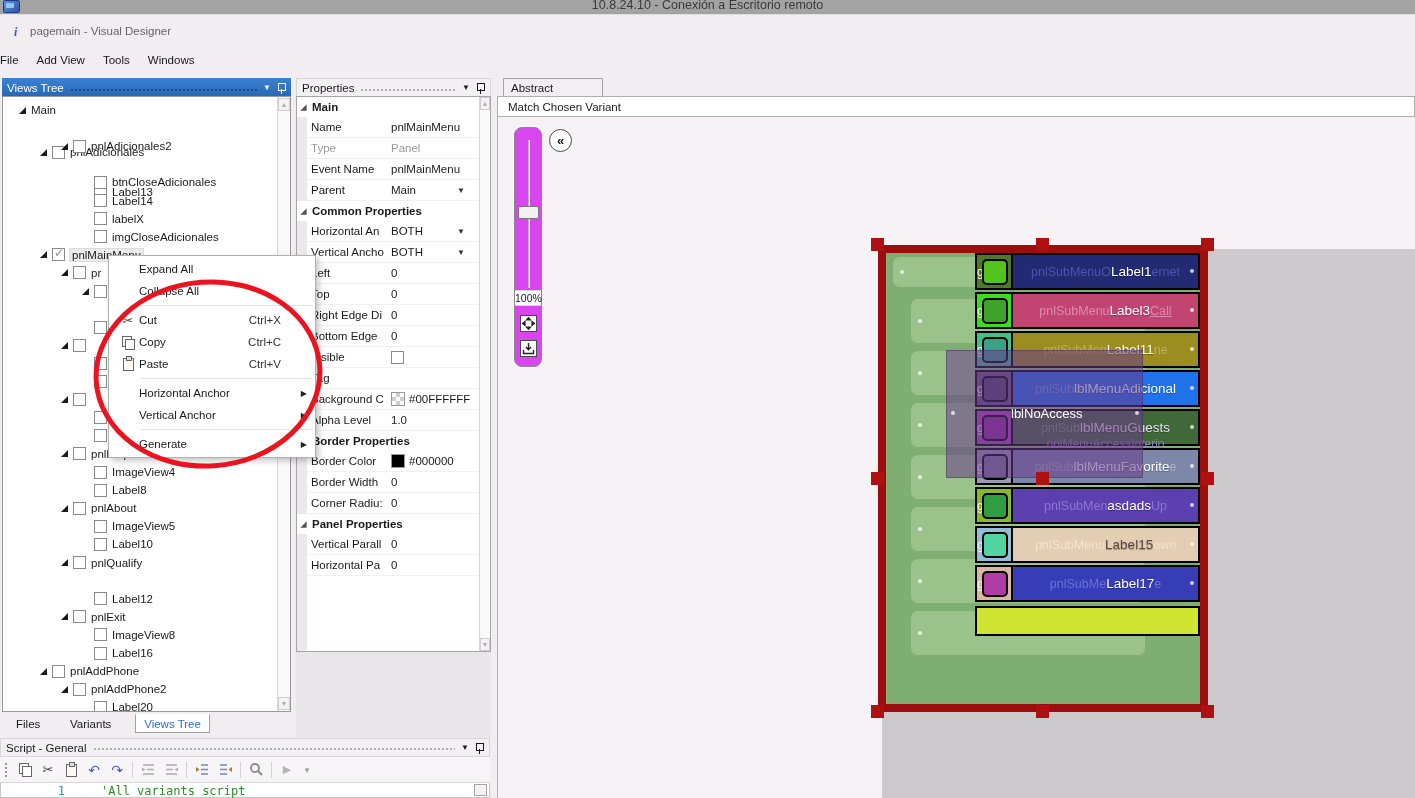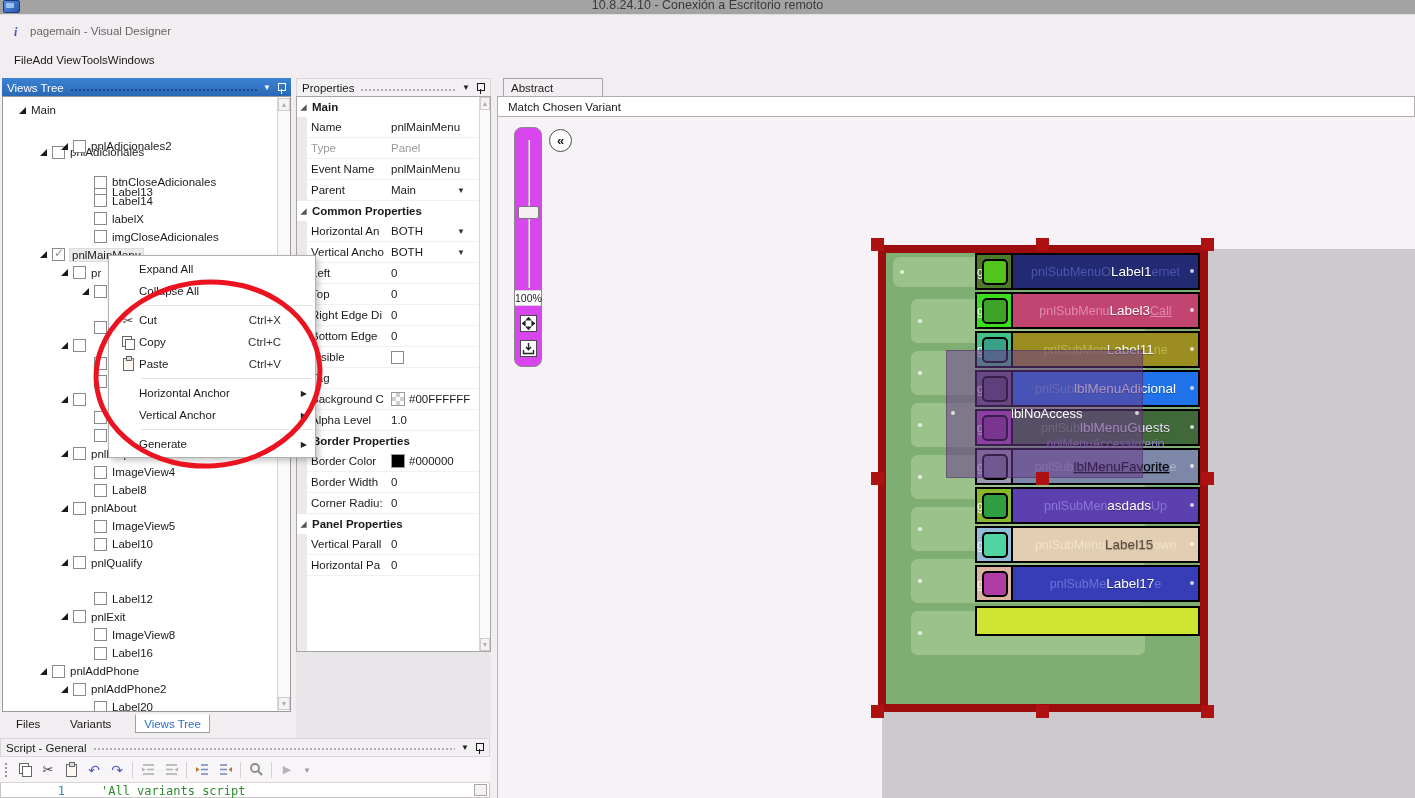--- a/index.html
+++ b/index.html
@@ -11,21 +11,21 @@
   
   .rdp-bar{left:0;top:0;width:1415px;height:15px;background:#a3a3a3;border-bottom:1px solid #e2dee2}
   .rdp-title{left:0;right:0;top:-2px;text-align:center;font-size:12.5px;color:#3a3a3a}
   .rdp-icon{left:3px;top:0;width:17px;height:13px;border-radius:2px;background:linear-gradient(135deg,#5a94e4,#2a56a8);border:1px solid #1a3a80}
   .rdp-icon::after{content:"";position:absolute;left:2px;top:2px;width:8px;height:5px;background:#9ac4f0;border-radius:1px}
 
   
   .win-title-row{left:0;top:22px;width:1415px;height:18px}
   .win-icon{left:14px;top:3px;width:9px;height:12px;color:#3a5ab0;font:italic bold 12px "Liberation Serif",serif}
   .win-title{left:30px;top:3px;color:#666}
-  .menu-bar{left:0;top:50px;width:1415px;height:20px;display:flex;align-items:center;padding-left:14px;position:absolute}
+  .menu-bar{left:0;top:50px;width:1415px;height:20px;display:flex;align-items:center;padding-left:0;gap:18px;position:absolute}
   .menu-item{color:#1a1a1a}
 
   
   .phdr{height:19px;display:flex;align-items:center;padding:0 5px;gap:6px}
   .phdr .dots{flex:1;height:5px;margin-top:3px;background-image:radial-gradient(circle,rgba(0,0,0,.28) 1px,transparent 1.1px);background-size:4px 4px;background-position:0 1px}
   .phdr-blue{background:linear-gradient(#3b82d4,#2767b3);color:#fff}
   .phdr-blue .dots{background-image:radial-gradient(circle,rgba(10,20,80,.45) 1px,transparent 1.1px)}
   .phdr-grey{background:#f3f0f3;color:#1a1a1a;border:1px solid #d8d4d8;border-bottom:none}
   .ddv{font-size:8px;line-height:1}
   .pin{position:relative;width:9px;height:12px;display:inline-block}
@@ -593,21 +593,21 @@
         </div>
         <span class="wdot" style="right: 6px; top: 16px; position: absolute;"></span>
       </div>
       <div class="crow" style="top: 448px;">
         <div class="icel" style="background: rgb(154, 154, 181);">
           <span class="ighost">geVie</span>
           <span class="isq" style="background: rgb(122, 122, 149);"></span>
         </div>
         <div class="main" style="background: rgb(125, 136, 169);">
           <span class="gtext" style="color: rgb(170, 178, 203);">pnlSub</span>
-          <span class="lab" style="color: #000000; text-decoration: underline;">lblMenuFavorite</span>
+          <span class="lab" style="color: #ffffff;">lblMenuFavorite</span>
           <span class="gtext" style="color: rgb(170, 178, 203);">e</span>
         </div>
         <span class="wdot" style="right: 6px; top: 16px; position: absolute;"></span>
       </div>
       <div class="crow" style="top: 487px;">
         <div class="icel" style="background: rgb(138, 184, 43);">
           <span class="ighost">geVie</span>
           <span class="isq" style="background: rgb(46, 158, 64);"></span>
         </div>
         <div class="main" style="background: rgb(92, 64, 175);">

